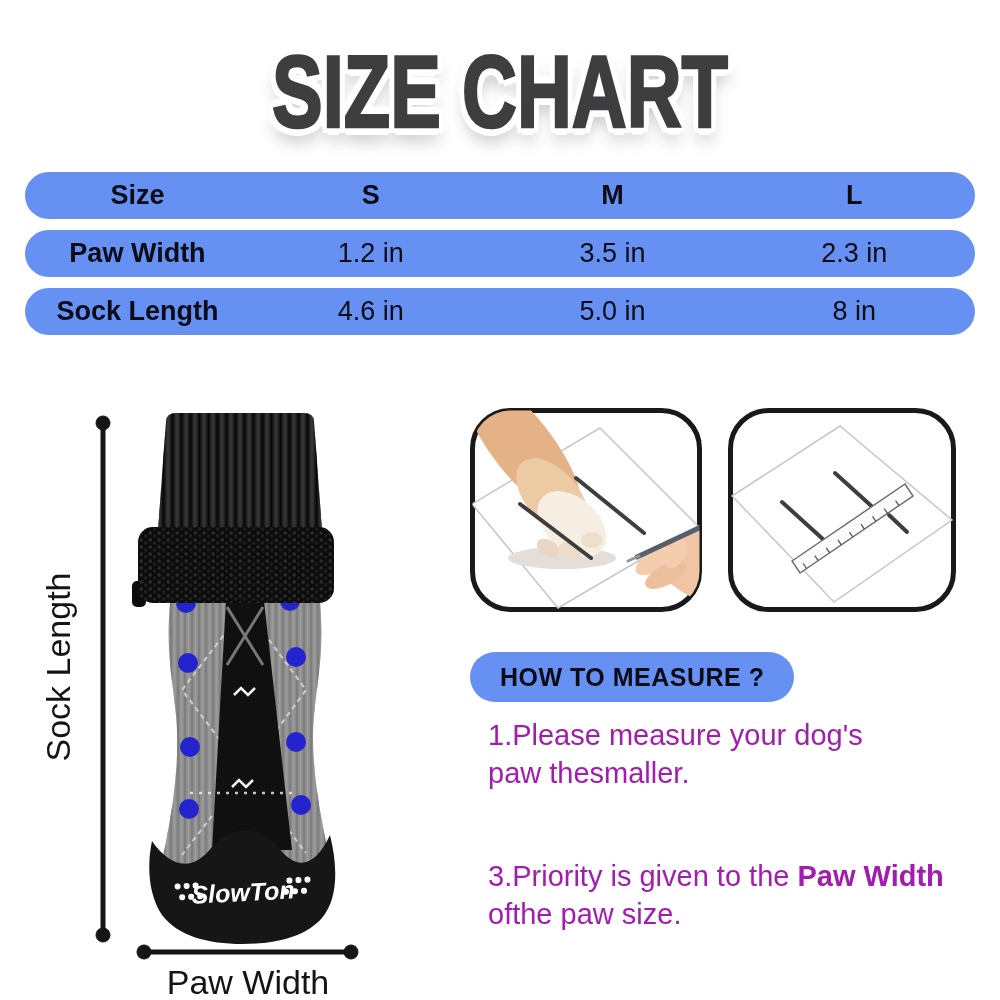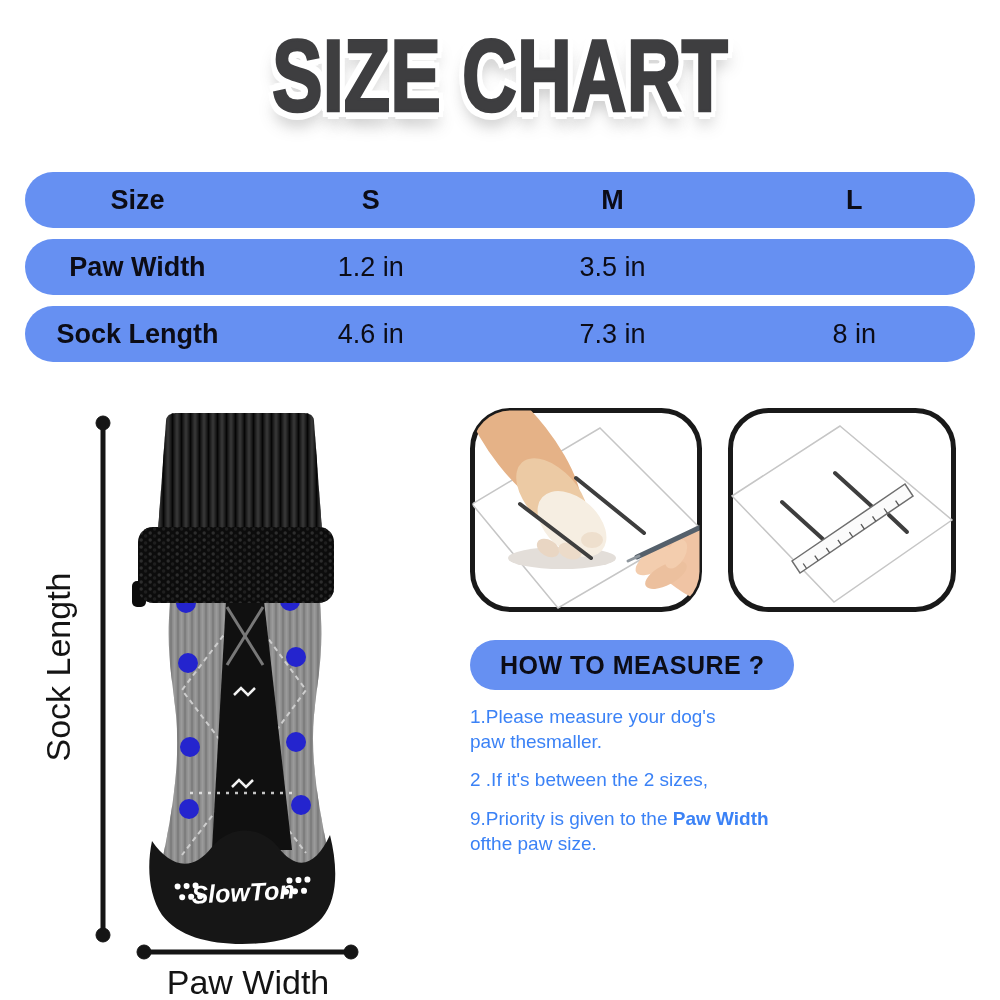--- a/index.html
+++ b/index.html
@@ -1,47 +1,47 @@
 <!DOCTYPE html>
 <html style="--color-row_blue: #6690F2; --color-dot_blue: #2424CE; --color-title_gray: #3E3E40; --color-text_black: #161616; --color-sock_gray: #8D8D8D; --color-sock_black: #161616;"><head>
 <meta charset="utf-8">
 <style>
   html,body{margin:0;padding:0;background:#ffffff;}
   .page{position:relative;width:1000px;height:1000px;background:#ffffff;
         font-family:"Liberation Sans",sans-serif;overflow:hidden;}
 
   
-  .title-wrap{position:absolute;top:16px;left:0;width:100%;text-align:center;}
+  .title-wrap{position:absolute;top:32px;left:0;width:100%;text-align:center;}
   .title{display:inline-block;font-size:76px;font-weight:700;letter-spacing:0px;
          color:var(--color-title_gray,#3E3E40);
          -webkit-text-stroke:2px var(--color-title_gray,#3E3E40);
          transform:scaleY(1.35);transform-origin:center top;
          text-shadow:
            -5px -5px 0 #fff, 5px -5px 0 #fff, -5px 5px 0 #fff, 5px 5px 0 #fff,
             0 -6px 0 #fff, 0 6px 0 #fff, -6px 0 0 #fff, 6px 0 0 #fff,
             0 10px 14px rgba(90,90,90,.40);}
 
   
   .size-table{position:absolute;left:25px;top:172px;width:950px;
               display:flex;flex-direction:column;gap:11px;}
-  .trow{height:56px;background:var(--color-row_blue,#6690F2);border-radius:30px;
+  .trow{height:47px;background:var(--color-row_blue,#6690F2);border-radius:30px;
         display:grid;grid-template-columns:225px 1fr 1fr 1fr;align-items:center;}
   .cell{text-align:center;font-size:27px;color:#0c0c16;}
   .cell.label{font-weight:700;}
   .trow.header .cell{font-weight:700;}
 
   
   .right-col{position:absolute;left:470px;top:408px;width:515px;}
   .photos{display:flex;gap:26px;}
-  .pill-heading{margin-top:28px;display:inline-block;
+  .pill-heading{margin-top:40px;display:inline-block;
         background:var(--color-row_blue,#6690F2);border-radius:26px;
         padding:11px 30px 10px 30px;font-size:25px;font-weight:700;
         color:#0c0c16;letter-spacing:.5px;}
   .steps{margin-top:15px;}
-  .step{font-size:19px;line-height:1.3;color:#3b82f6;margin:0 0 14px 0;}
+  .step{font-size:29px;line-height:1.3;color:#a21caf;margin:0 0 14px 18px;}
   .step .b{font-weight:700;}
 
   
   .sock-figure{position:absolute;left:40px;top:405px;}
   svg text{font-family:"Liberation Sans",sans-serif;}
 </style>
 </head>
 <body>
 
 <div class="page">
@@ -54,25 +54,26 @@
     <div class="trow header">
       <div class="cell label">Size</div>
       <div class="cell">S</div>
       <div class="cell">M</div>
       <div class="cell">L</div>
     </div>
     <div class="trow">
       <div class="cell label">Paw Width</div>
       <div class="cell">1.2 in</div>
       <div class="cell">3.5 in</div>
+      <div class="cell">2.3 in</div>
     </div>
     <div class="trow">
       <div class="cell label">Sock Length</div>
       <div class="cell">4.6 in</div>
-      <div class="cell">7.3 in</div>
+      <div class="cell">5.0 in</div>
       <div class="cell">8 in</div>
     </div>
   </div>
 
   <svg class="sock-figure" width="420" height="595" viewBox="0 0 420 595">
     <defs>
       <pattern id="rib" width="9" height="12" patternUnits="userSpaceOnUse">
         <line x1="2" y1="0" x2="2" y2="12" stroke="#343434" stroke-width="3"></line>
         <line x1="6.5" y1="0" x2="6.5" y2="12" stroke="#060606" stroke-width="2"></line>
       </pattern>
@@ -241,22 +242,22 @@
     </div>
 
     <div class="pill-heading">HOW TO MEASURE ?</div>
 
     <div class="steps">
       <p class="step">
         <span>1.Please measure your dog's</span><br>
         <span>paw thesmaller.</span>
       </p>
       <p class="step">
-        <span>2 .If it's between the 2 sizes,</span><br>
+        <br>
       </p>
       <p class="step">
-        <span>9.Priority is given to the </span><span class="b">Paw Width</span><br>
+        <span>3.Priority is given to the </span><span class="b">Paw Width</span><br>
         <span>ofthe paw size.</span>
       </p>
     </div>
   </div>
 
 </div>
 
 </body></html>

